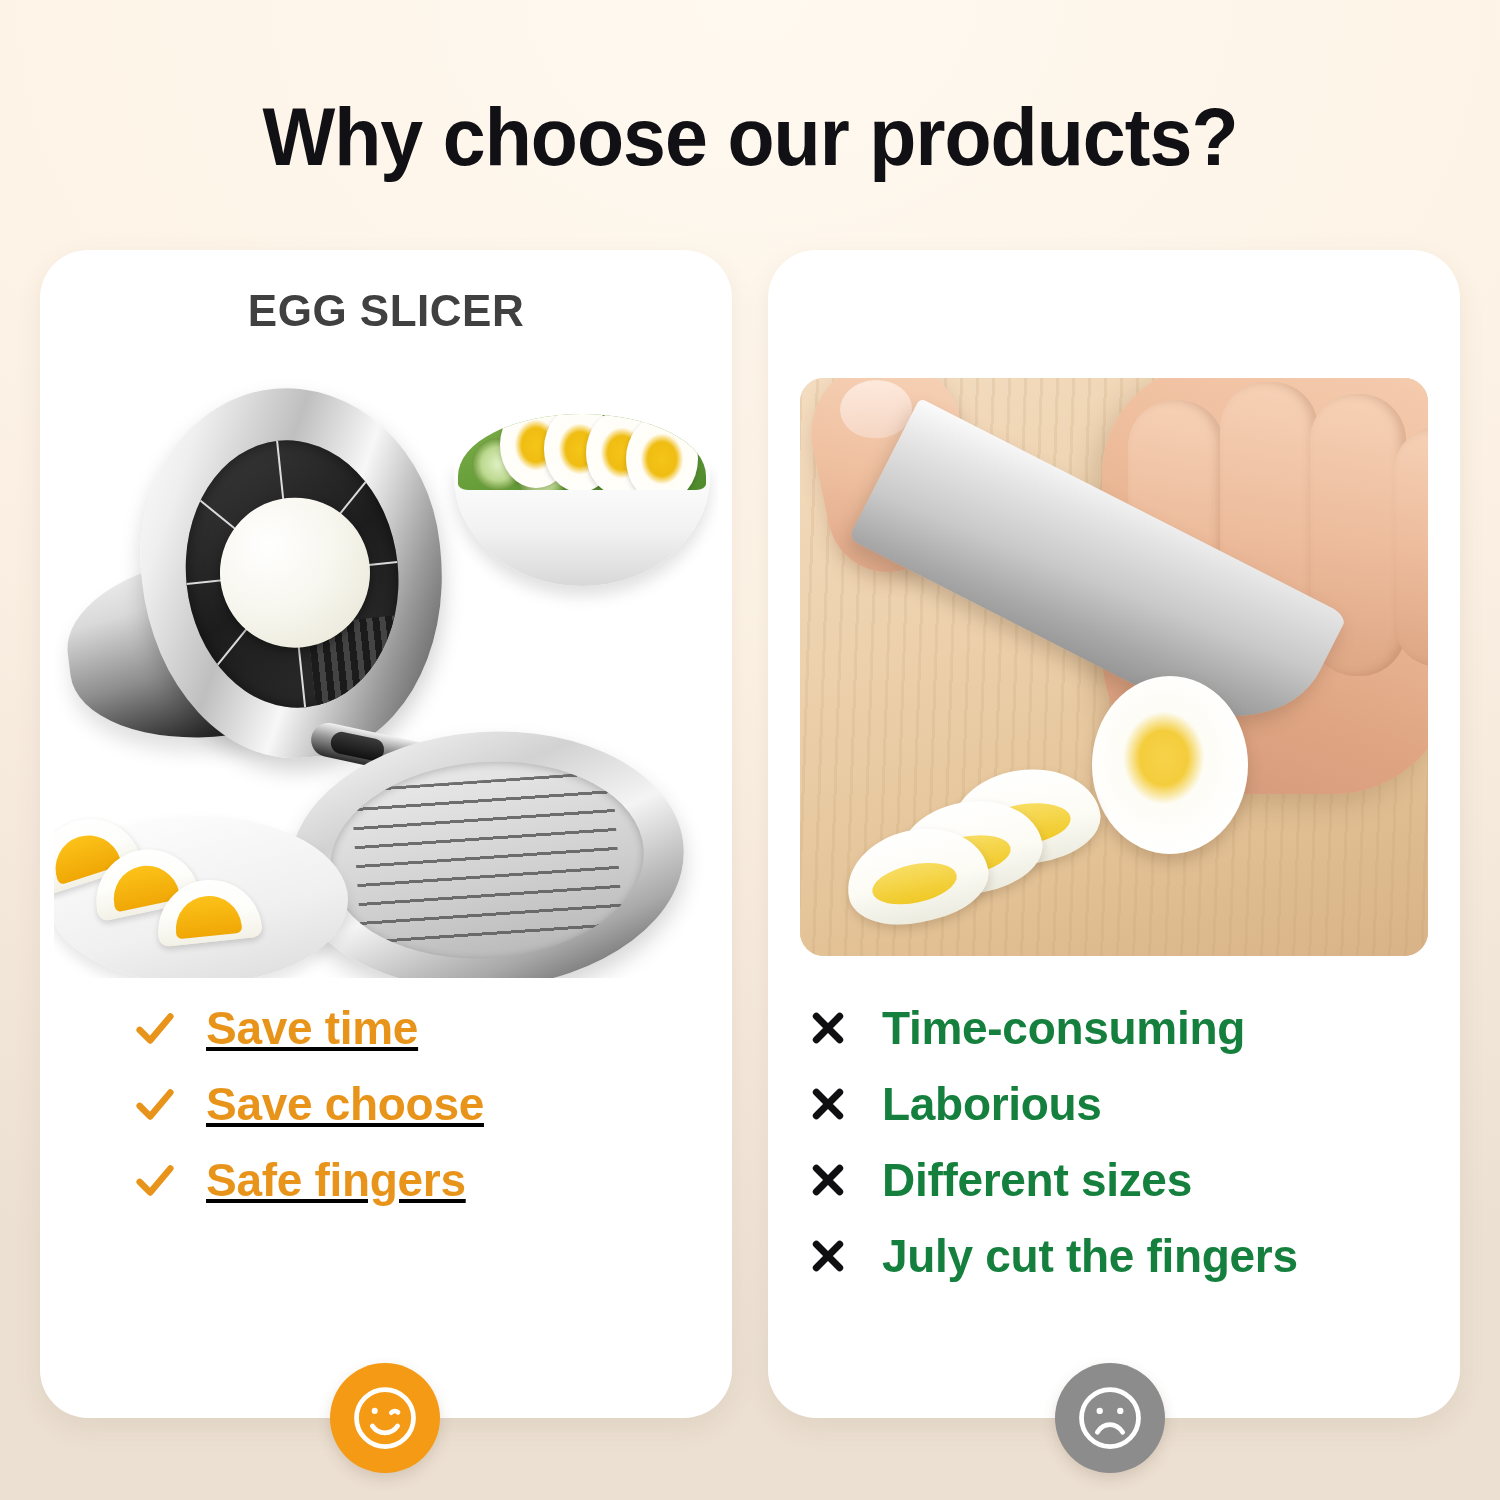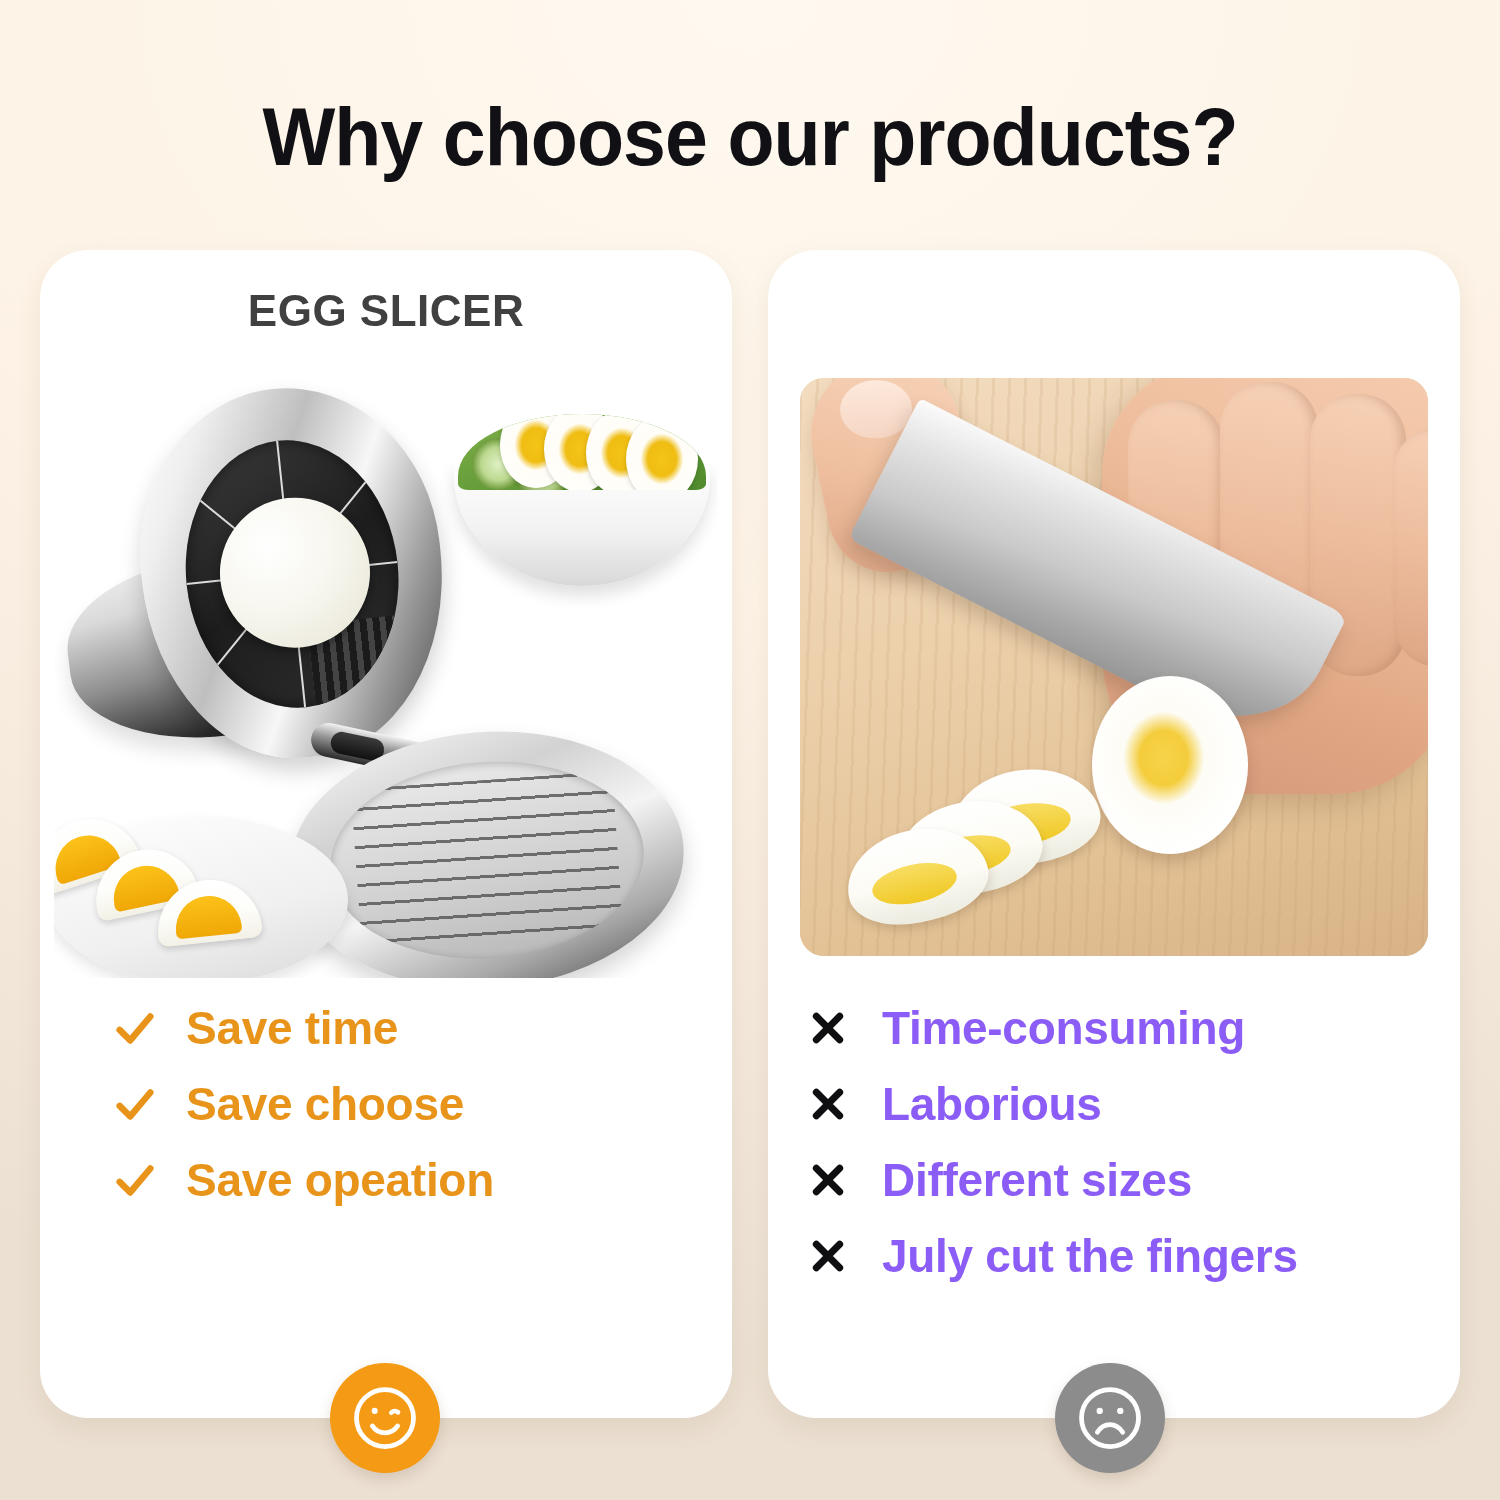--- a/index.html
+++ b/index.html
@@ -195,27 +195,27 @@
     background:linear-gradient(180deg,#ffffff 0%,#fcfbf4 56%,#ecebe0 100%);
     box-shadow:0 5px 10px rgba(110,80,55,.22);
   }
   .egg-cut i{
     position:absolute;display:block;border-radius:50%;
     background:linear-gradient(180deg,#f8dd62,#f0c926);
   }
 
   
   .list{position:absolute;left:0;width:100%;}
-  .list.left-list{top:740px;padding-left:72px;box-sizing:border-box;}
+  .list.left-list{top:740px;padding-left:92px;box-sizing:border-box;text-decoration:underline;}
   .list.right-list{top:740px;padding-left:40px;box-sizing:border-box;}
   .row{display:flex;align-items:center;height:76px;}
   .mark{width:74px;flex:0 0 74px;display:flex;align-items:center;justify-content:flex-start;}
   .row-label{font-size:46px;font-weight:bold;letter-spacing:-.3px;}
   .left-list .row-label{color:#e8941a;}
-  .right-list .row-label{color:#8b5cf6;}
+  .right-list .row-label{color:#15803d;}
 
   .check{display:block;width:46px;height:46px;}
   .cross{display:block;width:40px;height:40px;}
 
   
   .badge{
     position:absolute;width:110px;height:110px;border-radius:50%;
     display:flex;align-items:center;justify-content:center;
     box-shadow:0 6px 14px rgba(110,85,60,.18);
   }
@@ -297,21 +297,21 @@
               </svg>
           </span>
           <span class="row-label">Save choose</span>
         </div>
         <div class="row">
           <span class="mark">
             <svg class="check" viewBox="0 0 24 24" fill="none" stroke="#e8941a" stroke-width="3.4" stroke-linecap="round" stroke-linejoin="round">
                 <path d="M4 13l5.5 5.5L20 6"></path>
               </svg>
           </span>
-          <span class="row-label">Save opeation</span>
+          <span class="row-label">Safe fingers</span>
         </div>
       </div>
     </div>
 
     <div class="card right">
 
       <div class="photo photo-right">
         <div class="board"></div>
 
         <div class="hand">

